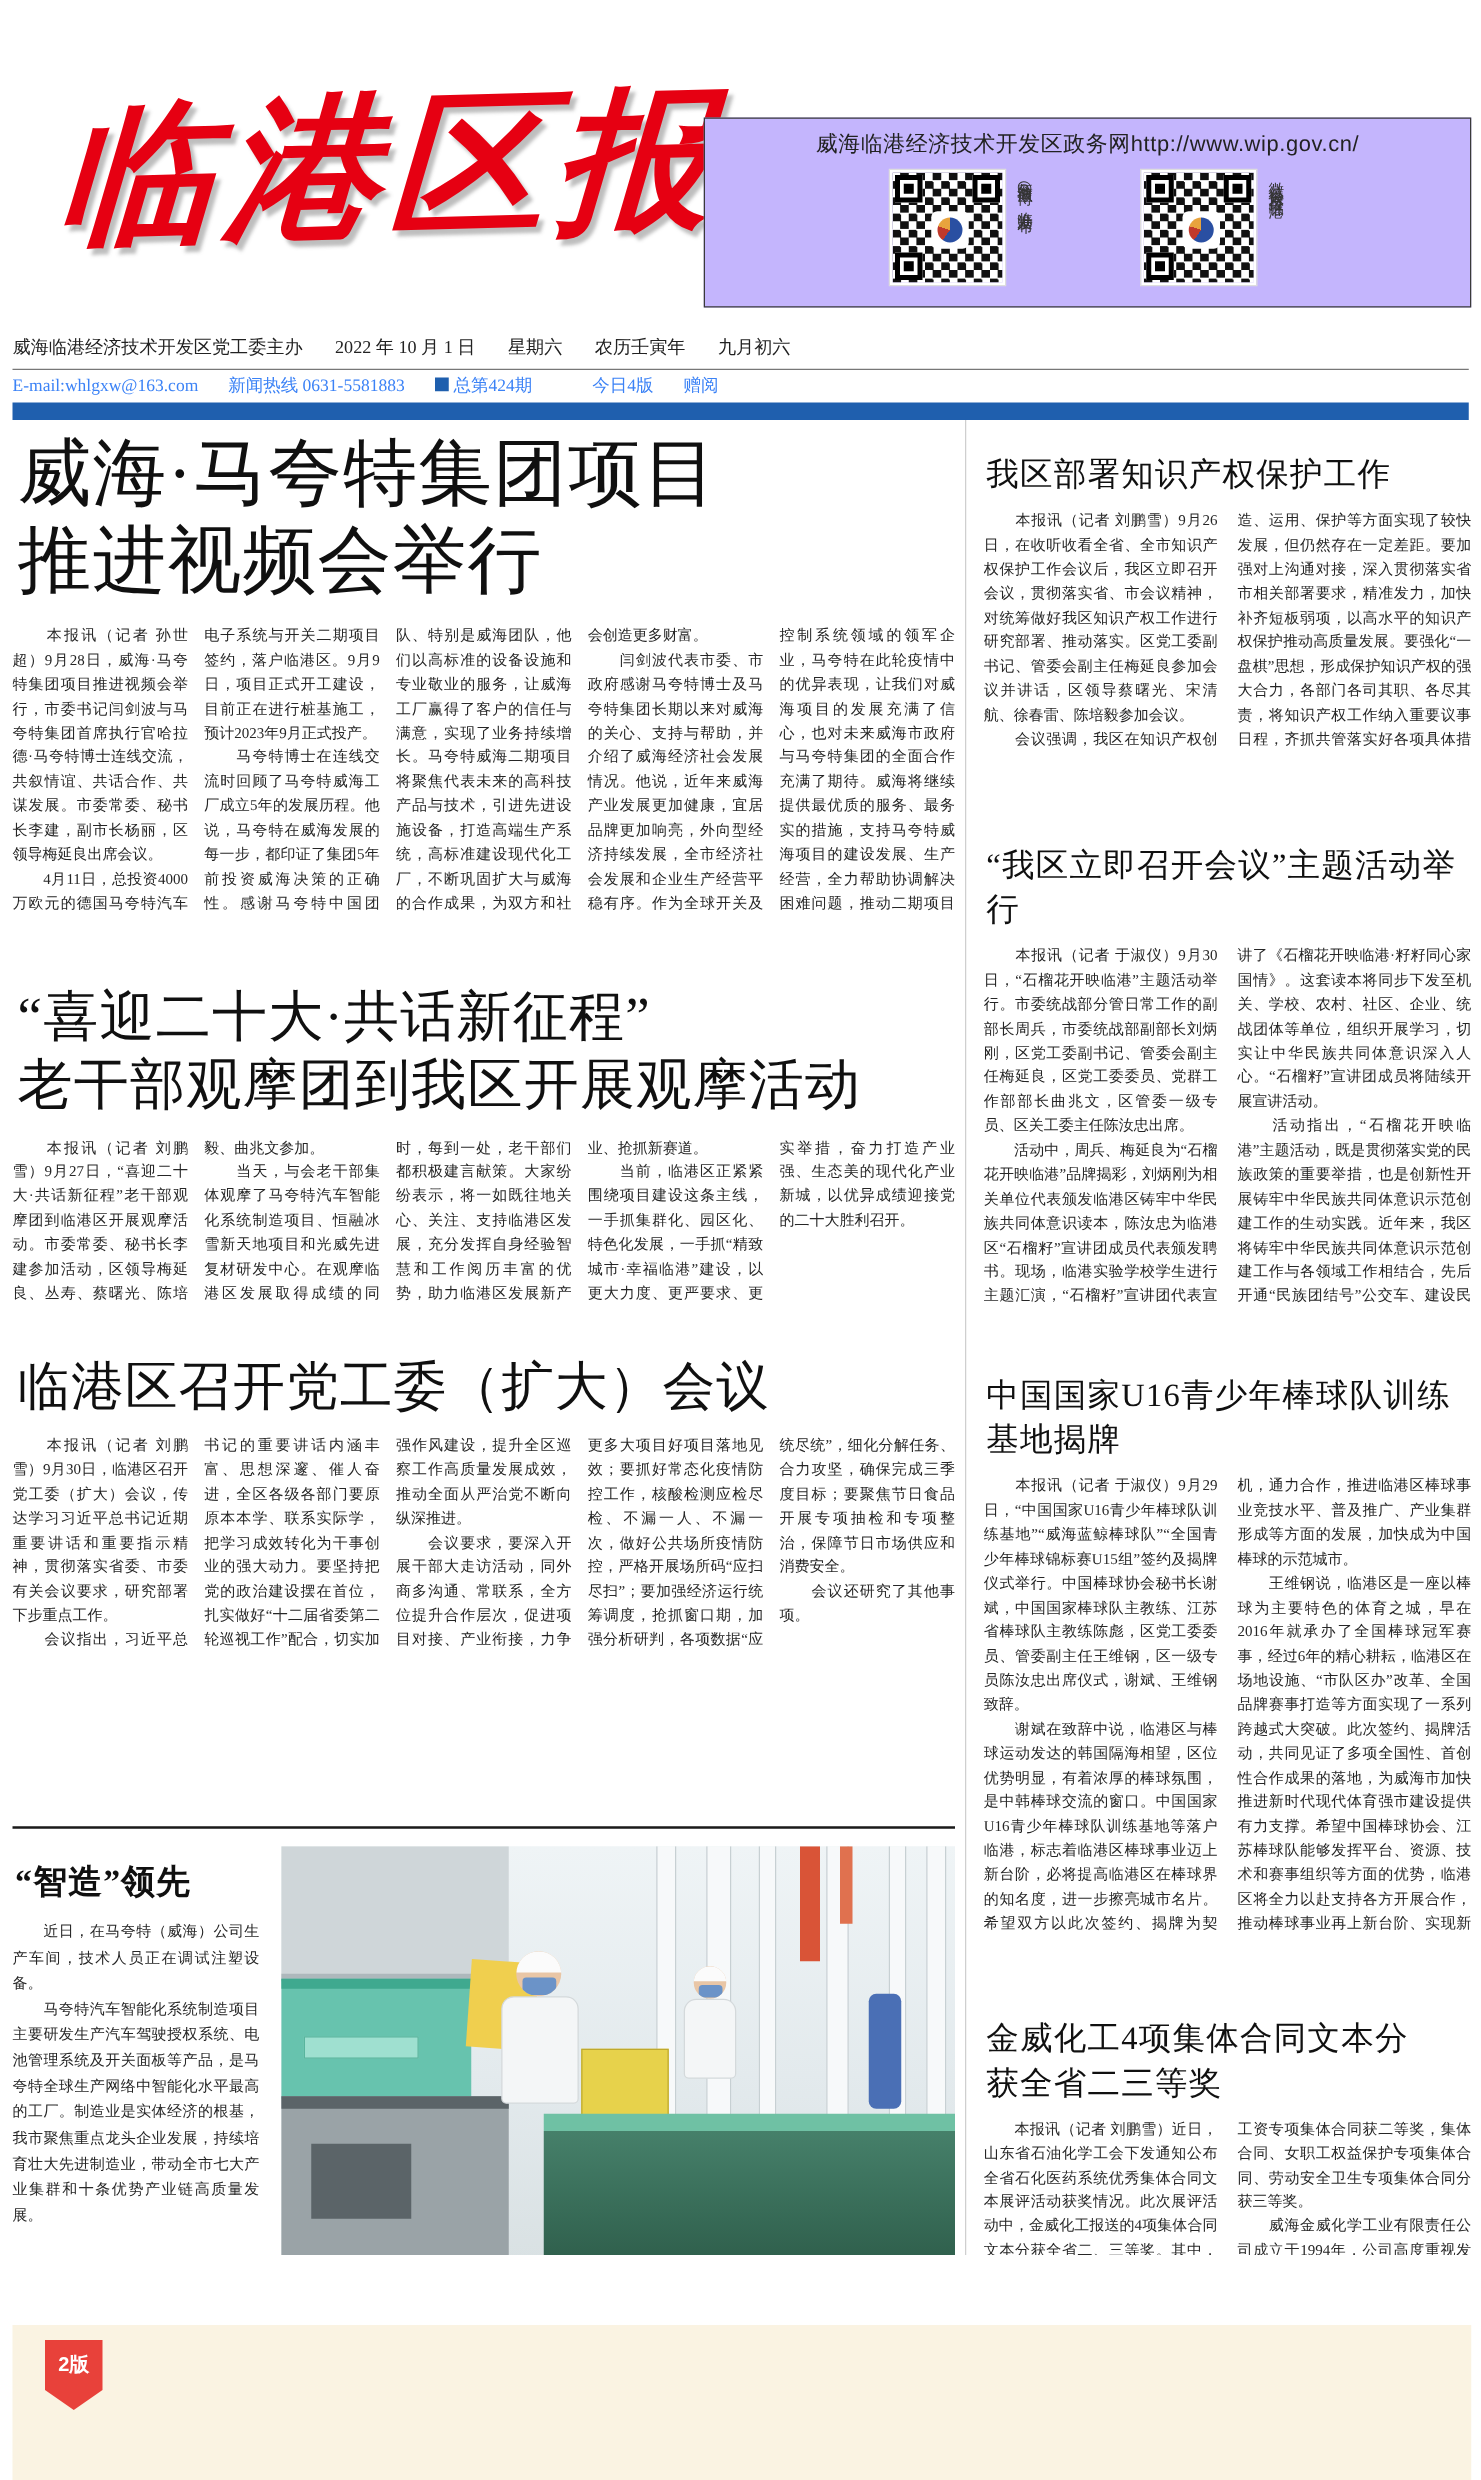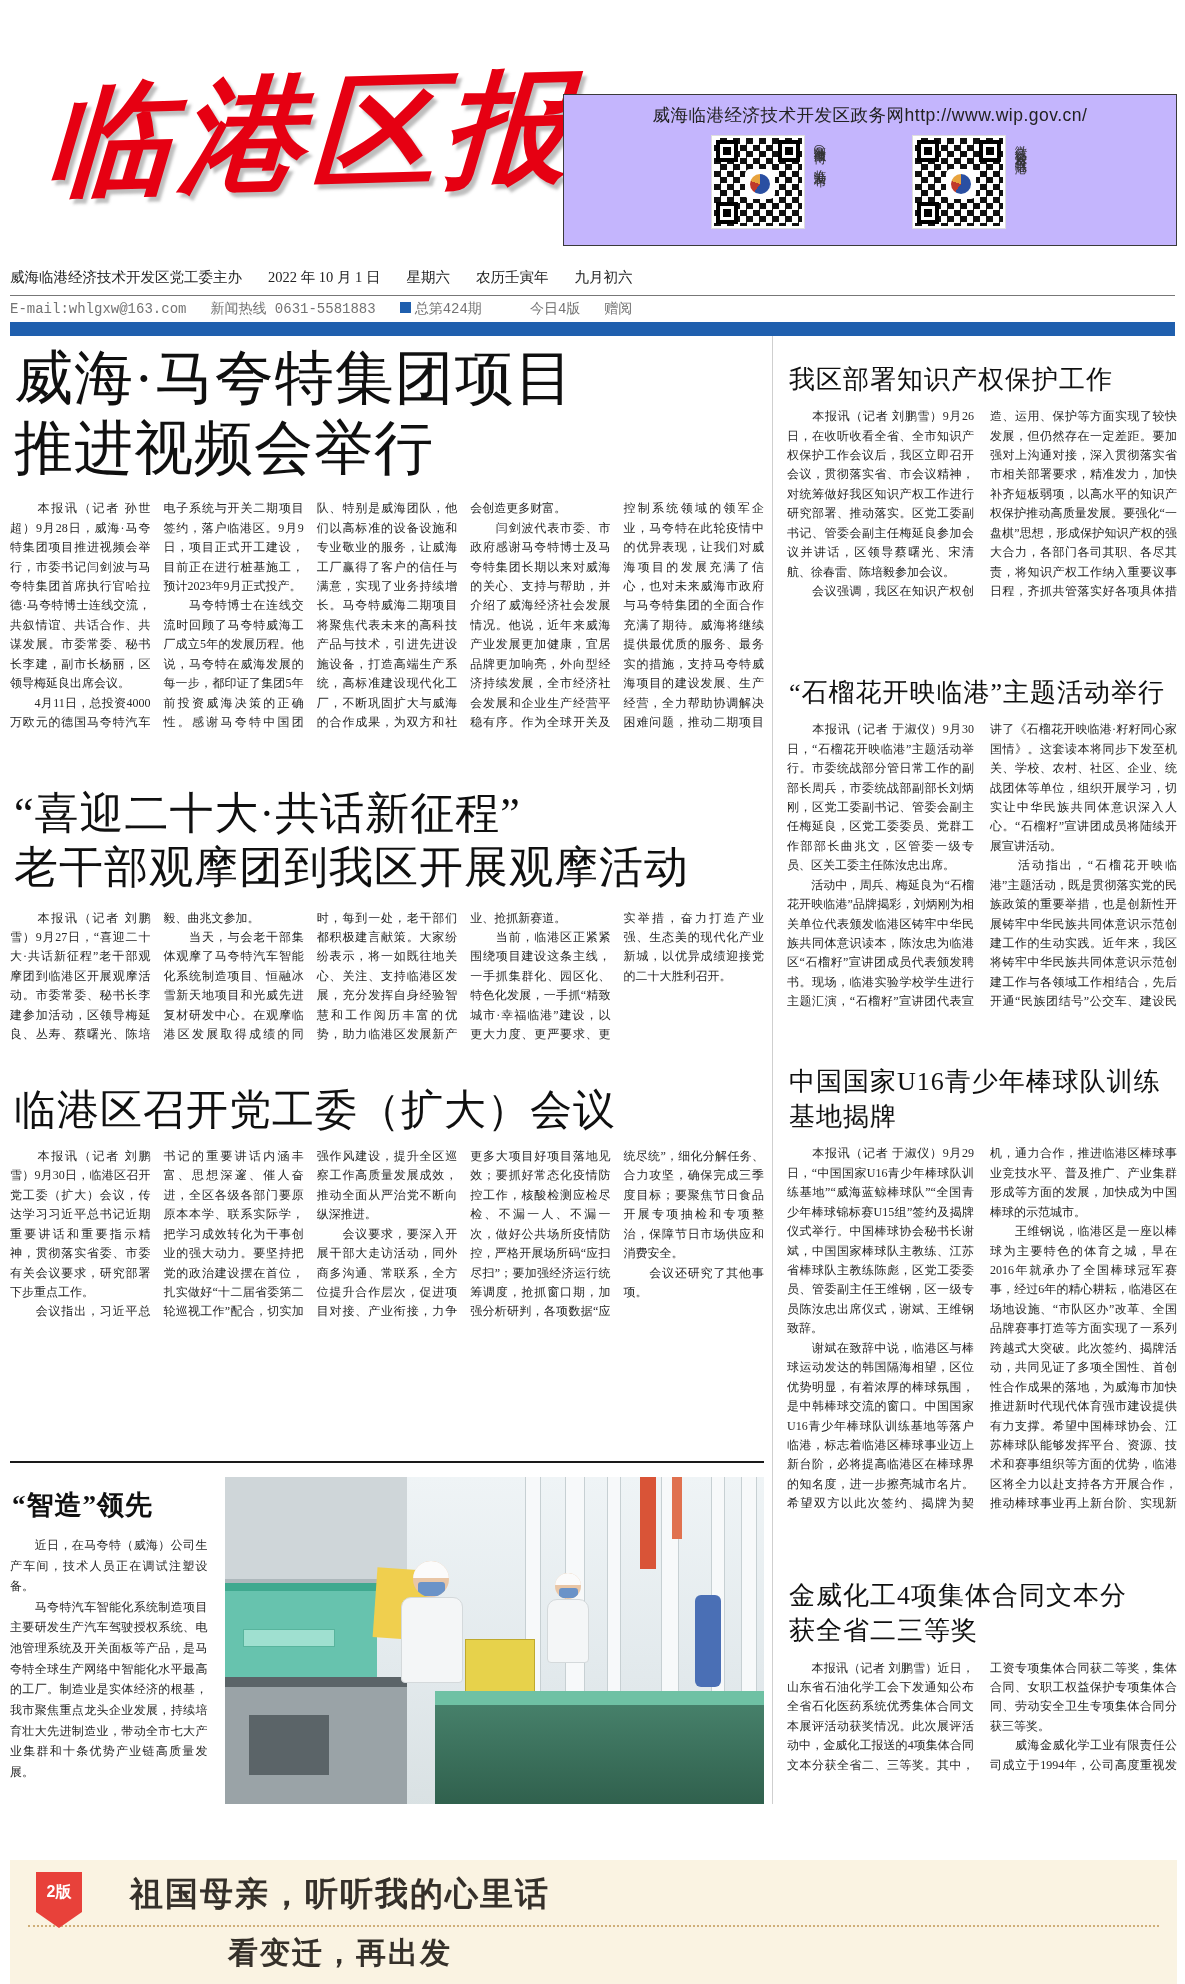--- a/index.html
+++ b/index.html
@@ -27,22 +27,22 @@
     display:flex; align-items:center; justify-content:center; }
   .qr-logo i { display:block; width:20px; height:20px; border-radius:50%;
     background:conic-gradient(#2a4fa2 0 60%, #c0392b 60% 80%, #e8a33d 80% 100%); }
   .qr-label { writing-mode:vertical-rl; font-size:12.5px; color:#333; letter-spacing:2px; line-height:1.2;
     height:92px; font-family:"Liberation Sans","DejaVu Sans",sans-serif; }
   .dateline1 { position:absolute; left:10px; top:268px; width:660px; display:flex; gap:0;
     font-size:14.5px; color:#222; align-items:flex-end; }
   .dateline1 span { margin-right:26px; white-space:nowrap; }
   .dateline-sep { position:absolute; left:10px; top:295px; width:1165px; border-top:1px solid #777; }
   .dateline2 { position:absolute; left:10px; top:300px; width:700px; display:flex;
-    font-size:14px; color:#737373; align-items:baseline;
-    font-family:Liberation Mono, monospace; }
+    font-size:14px; color:#3b82f6; align-items:baseline;
+    font-family:Liberation Serif, serif; }
   .dateline2 span { margin-right:24px; white-space:nowrap; }
   .issue-chip { display:inline-block; width:11px; height:11px; background:#1f5fae; margin-right:4px; }
   .blue-bar { position:absolute; left:10px; top:322px; width:1165px; height:14px; background:#1f5fae; }
 
   
   .main { display:flex; padding:0 8px 0 10px; height:1468px; overflow:hidden; }
   .zone-left { width:754px; }
   .zone-right { width:405px; border-left:1px solid #cfcfcf; padding-left:14px; margin-left:8px; }
 
   .headline { font-weight:400; color:#101010; white-space:pre-line; letter-spacing:1px; }
@@ -232,21 +232,21 @@
 
     <div class="zone-right">
 
       <div class="mt-r1">
         <div class="headline h-right">我区部署知识产权保护工作</div>
         <div class="body-text cols2 bt-ipr">　　本报讯（记者 刘鹏雪）9月26日，在收听收看全省、全市知识产权保护工作会议后，我区立即召开会议，贯彻落实省、市会议精神，对统筹做好我区知识产权工作进行研究部署、推动落实。区党工委副书记、管委会副主任梅延良参加会议并讲话，区领导蔡曙光、宋清航、徐春雷、陈培毅参加会议。
 　　会议强调，我区在知识产权创造、运用、保护等方面实现了较快发展，但仍然存在一定差距。要加强对上沟通对接，深入贯彻落实省市相关部署要求，精准发力，加快补齐短板弱项，以高水平的知识产权保护推动高质量发展。要强化“一盘棋”思想，形成保护知识产权的强大合力，各部门各司其职、各尽其责，将知识产权工作纳入重要议事日程，齐抓共管落实好各项具体措施。要加强政策宣传研究，对标兄弟区市的优秀做法和先进经验，促进企业和高校合作创新培育高价值发明专利，进一步做好宣传引导，创造更加优异的知识产权保护营商环境，推动我区知识产权保护工作再上新台阶。</div>
       </div>
 
       <div class="mt-r2">
-        <div class="headline h-right">“石榴花开映临港”主题活动举行</div>
+        <div class="headline h-right">“我区立即召开会议”主题活动举行</div>
         <div class="body-text cols2 bt-pome">　　本报讯（记者 于淑仪）9月30日，“石榴花开映临港”主题活动举行。市委统战部分管日常工作的副部长周兵，市委统战部副部长刘炳刚，区党工委副书记、管委会副主任梅延良，区党工委委员、党群工作部部长曲兆文，区管委一级专员、区关工委主任陈汝忠出席。
 　　活动中，周兵、梅延良为“石榴花开映临港”品牌揭彩，刘炳刚为相关单位代表颁发临港区铸牢中华民族共同体意识读本，陈汝忠为临港区“石榴籽”宣讲团成员代表颁发聘书。现场，临港实验学校学生进行主题汇演，“石榴籽”宣讲团代表宣讲了《石榴花开映临港·籽籽同心家国情》。这套读本将同步下发至机关、学校、农村、社区、企业、统战团体等单位，组织开展学习，切实让中华民族共同体意识深入人心。“石榴籽”宣讲团成员将陆续开展宣讲活动。
 　　活动指出，“石榴花开映临港”主题活动，既是贯彻落实党的民族政策的重要举措，也是创新性开展铸牢中华民族共同体意识示范创建工作的生动实践。近年来，我区将铸牢中华民族共同体意识示范创建工作与各领域工作相结合，先后开通“民族团结号”公交车、建设民族团结进步主题公园、打造民族团结进步主题街巷、创设蔷薇小屋民族服务站等，实现铸牢中华民族共同体意识示范创建工作重点突出、亮点纷呈。</div>
       </div>
 
       <div class="mt-r3">
         <div class="headline h-right">中国国家U16青少年棒球队训练
 基地揭牌</div>
         <div class="body-text cols2 bt-base">　　本报讯（记者 于淑仪）9月29日，“中国国家U16青少年棒球队训练基地”“威海蓝鲸棒球队”“全国青少年棒球锦标赛U15组”签约及揭牌仪式举行。中国棒球协会秘书长谢斌，中国国家棒球队主教练、江苏省棒球队主教练陈彪，区党工委委员、管委副主任王维钢，区一级专员陈汝忠出席仪式，谢斌、王维钢致辞。
 　　谢斌在致辞中说，临港区与棒球运动发达的韩国隔海相望，区位优势明显，有着浓厚的棒球氛围，是中韩棒球交流的窗口。中国国家U16青少年棒球队训练基地等落户临港，标志着临港区棒球事业迈上新台阶，必将提高临港区在棒球界的知名度，进一步擦亮城市名片。希望双方以此次签约、揭牌为契机，通力合作，推进临港区棒球事业竞技水平、普及推广、产业集群形成等方面的发展，加快成为中国棒球的示范城市。
@@ -259,20 +259,15 @@
 获全省二三等奖</div>
         <div class="body-text cols2 bt-jin">　　本报讯（记者 刘鹏雪）近日，山东省石油化学工会下发通知公布全省石化医药系统优秀集体合同文本展评活动获奖情况。此次展评活动中，金威化工报送的4项集体合同文本分获全省二、三等奖。其中，工资专项集体合同获二等奖，集体合同、女职工权益保护专项集体合同、劳动安全卫生专项集体合同分获三等奖。
 　　威海金威化学工业有限责任公司成立于1994年，公司高度重视发挥集体合同制度作用，依法维护职工合法权益，此次获奖为企业构建和谐劳动关系打下了坚实的基础，企业将以此为契机，更加关心关爱职工权益，努力实现企业和职工共赢。
 　　近年来，临港区总工会将集体协商作为维护职工权益、促进企业发展的重要抓手，以点带面推动集体协商工作提质增效，让集体协商成为企业与职工的“连心桥”，共同营造和谐劳动关系，助推全区经济社会高质量发展。</div>
       </div>
     </div>
   </div>
 
   <div class="banner">
     <div class="banner-badge">2版</div>
-    <div class="banner-inner">
-      <div class="banner-line1">祖国母亲，听听我的心里话</div>
-      <div class="banner-dots"></div>
-      <div class="banner-line2">看变迁，再出发</div>
-    </div>
   </div>
 
 </div>
 
 </body></html>

